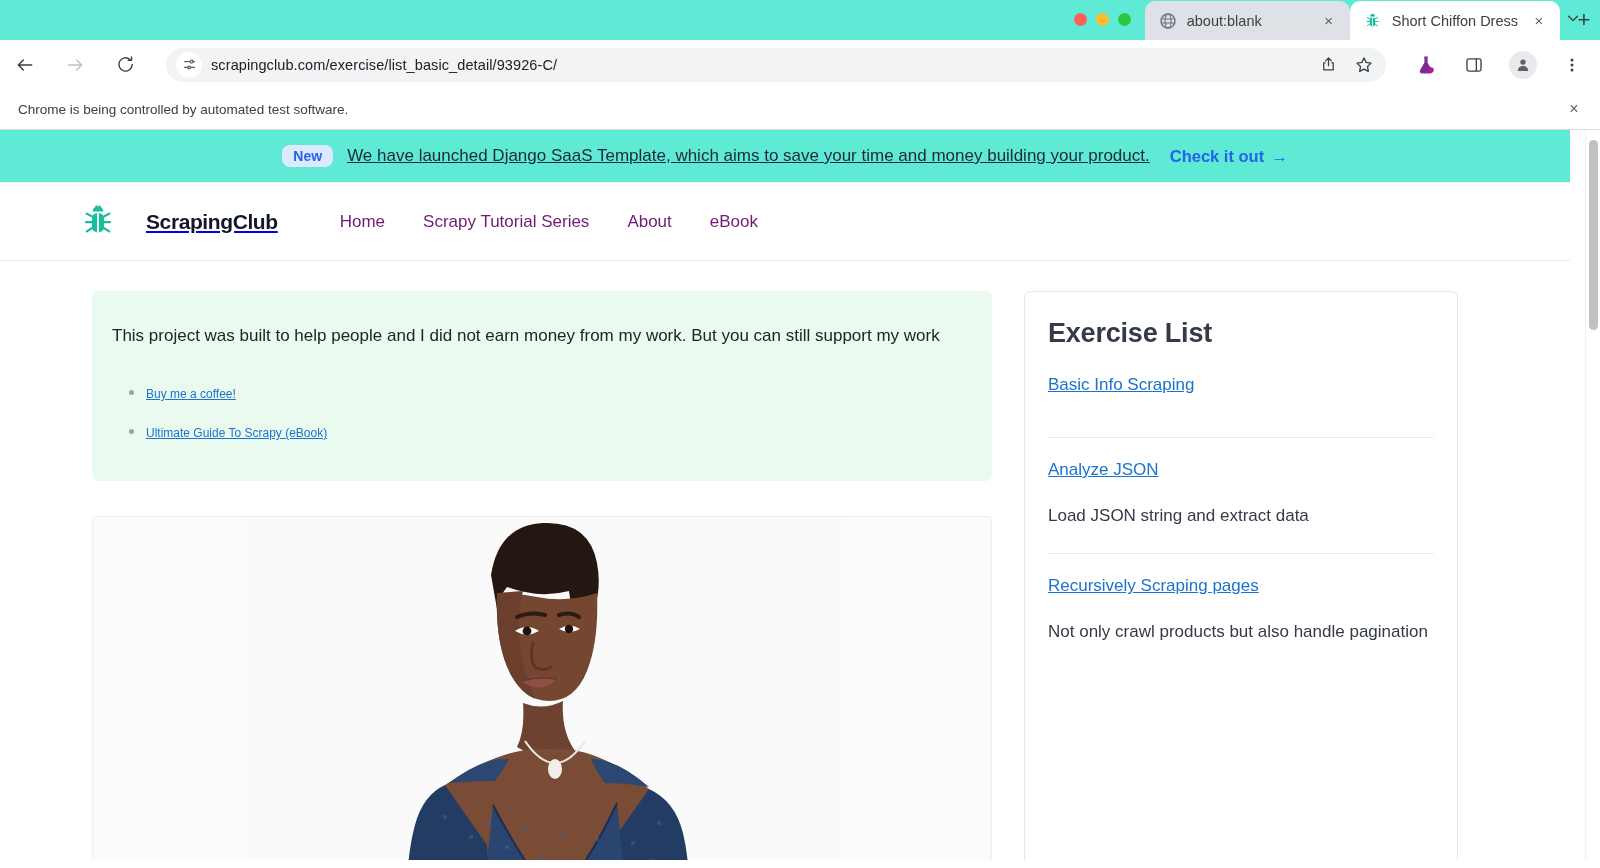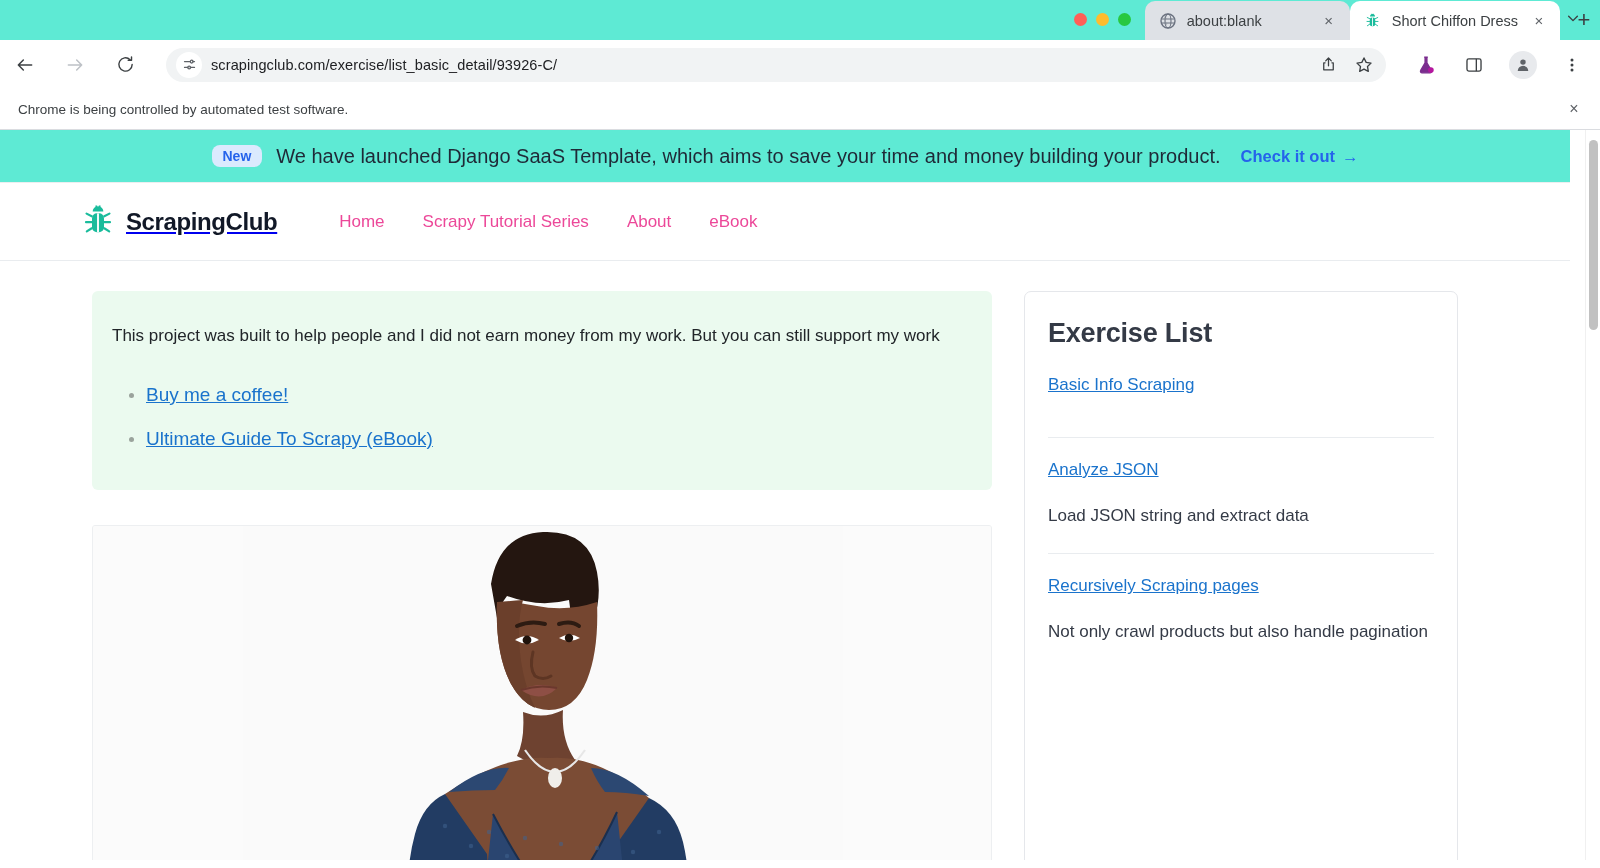--- a/index.html
+++ b/index.html
@@ -148,42 +148,43 @@
     height: 53px;
     display: flex; align-items: center; justify-content: center;
     gap: 14px;
   }
   .promo-badge {
     background: #dbeafe; color: #2563eb;
     font-size: 14px; font-weight: 700;
     padding: 4px 11px; border-radius: 8px;
     line-height: 1;
   }
-  .promo-text { font-size: 20px; color: #1f2937; }
+  .promo-text { font-size: 17px; color: #1f2937; text-decoration: underline; }
   .promo-link {
     font-size: 16.5px; color: #2563eb; font-weight: 700;
     text-decoration: none; display: inline-flex; align-items: center; gap: 7px;
     margin-left: 6px;
   }
 
   .sitehead {
     height: 78px;
     background: #ffffff;
     border-bottom: 1px solid #e9ecef;
     display: flex; align-items: center;
     padding-left: 82px;
   }
   .brand { display: flex; align-items: center; gap: 12px; }
   .brand-name {
-    font-size: 24px; font-weight: 700; color: #111827;
+    font-size: 21px; font-weight: 700; color: #111827;
     letter-spacing: -0.4px;
+    margin-left: 20px;
   }
   .nav { display: flex; align-items: center; gap: 38px; margin-left: 62px; }
   .nav a {
-    font-size: 17px; color: #ec4899; text-decoration: none;
+    font-size: 17px; color: #701a75; text-decoration: none;
   }
 
   .content {
     display: flex;
     padding: 30px 0 0 0;
     gap: 32px;
   }
   .main-col { width: 900px; margin-left: 92px; }
   .side-col { width: 434px; }
 
@@ -195,21 +196,21 @@
   .notice p {
     font-size: 17px; color: #212529; line-height: 2.0;
   }
   .notice ul { margin: 20px 0 0 34px; }
   .notice li {
     font-size: 17px; line-height: 2.3;
     color: #9aa39c;
   }
   .notice li a {
     color: #1a73cc; text-decoration: underline;
-    font-size: 19px;
+    font-size: 12px;
   }
 
   .prodimg-box {
     margin-top: 35px;
     border: 1px solid #edeff1;
     border-radius: 3px;
     height: 420px;
     background: #fbfbfb;
     overflow: hidden;
     position: relative;

